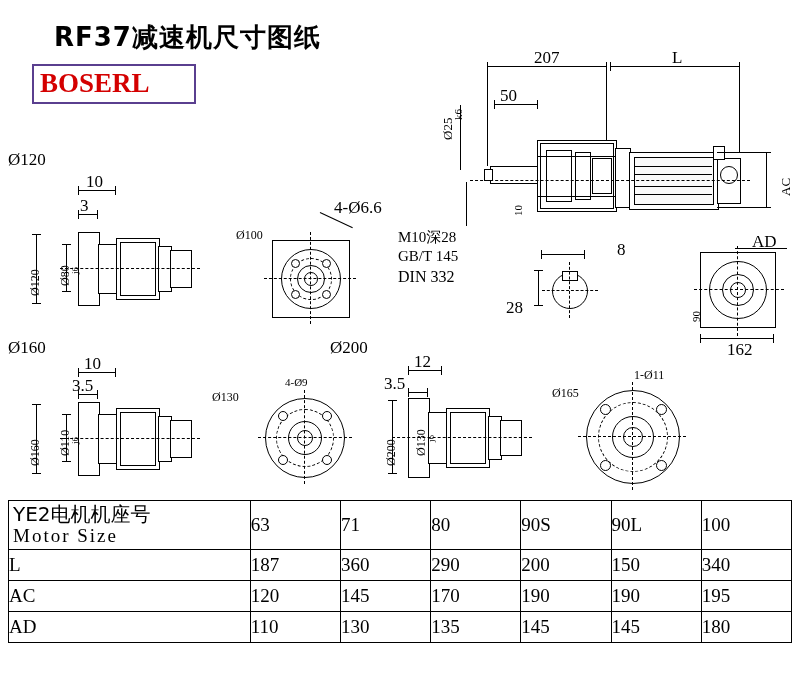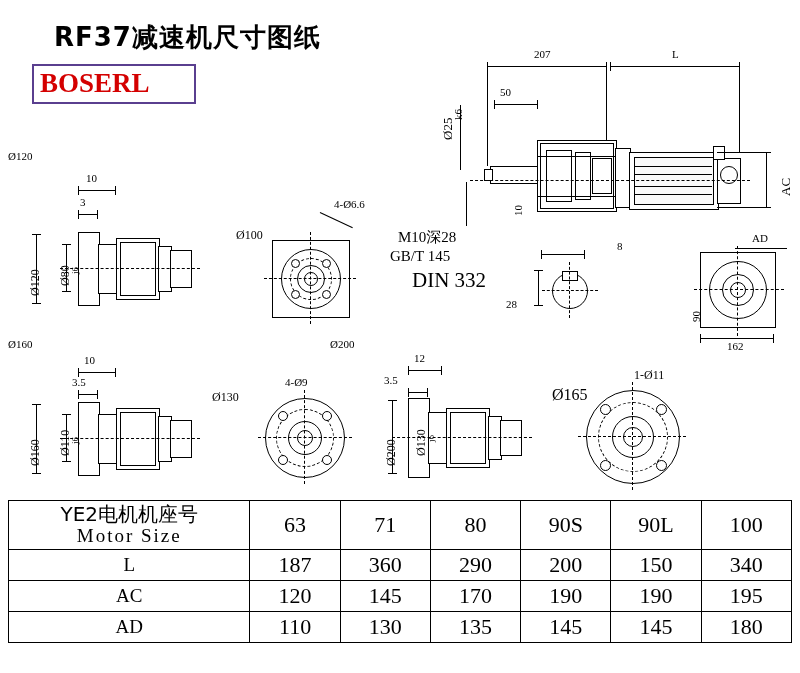--- a/index.html
+++ b/index.html
@@ -34,48 +34,47 @@
   }
   
   .ln{position:absolute;background:#000;}
   .hl{height:1px;}
   .vl{width:1px;}
   .dash-h{position:absolute;height:0;border-top:1px dashed #000;}
   .dash-v{position:absolute;width:0;border-left:1px dashed #000;}
   .rect{position:absolute;border:1px solid #000;background:#fff;}
   .circ{position:absolute;border:1px solid #000;border-radius:50%;background:#fff;}
   .circ-t{position:absolute;border:1px solid #000;border-radius:50%;background:transparent;}
-  .lbl{position:absolute;font-size:11px;font-family:"Liberation Serif",serif;white-space:nowrap;}
+  .lbl{position:absolute;font-size:17px;font-family:"Liberation Serif",serif;white-space:nowrap;}
   .lbl-v{position:absolute;font-size:13px;font-family:"Liberation Serif",serif;white-space:nowrap;
         transform-origin:left top;transform:rotate(-90deg);}
   .lbl-vs{position:absolute;font-size:11px;font-family:"Liberation Serif",serif;white-space:nowrap;
         transform-origin:left top;transform:rotate(-90deg);}
   
   #spec-table{
     position:absolute;left:8px;top:500px;width:784px;
     border-collapse:collapse;
     font-family:"Liberation Serif", serif;
   }
   #spec-table td{
     border:1px solid #000;
-    text-align:center;
     font-size:19px;
     padding:2px 0;
     height:26px;
   }
   #spec-table td.hdr-label{
     width:238px;
     font-size:19px;
     line-height:22px;
     padding:2px 4px;
   }
   #spec-table td.hdr-label .cn{font-size:20px;font-family:"DejaVu Sans",sans-serif;}
   #spec-table td.hdr-label .en{font-size:19px;letter-spacing:2px;font-family:"Liberation Serif",serif;}
   #spec-table td.rowlbl{width:238px;font-size:19px;}
-  #spec-table td.val{width:91px;font-size:22px;margin-top:23px;}
+  #spec-table td.val{width:91px;font-size:19px;margin-top:23px;}
   .tbl-hdr-row td{height:50px;}
 </style>
 </head>
 <body>
 
 <div class="abs" id="title">RF37减速机尺寸图纸</div>
 <div class="abs" id="logo-box"></div>
 <div class="abs" id="logo-text">BOSERL</div>
 
 <div>
@@ -130,22 +129,22 @@
   <div class="dash-h abs" style="left:470px;top:180px;width:280px;"></div>
 
   <div class="ln vl abs" style="left:766px;top:152px;width:1px;height:56px;"></div>
   <div class="ln hl abs" style="left:762px;top:152px;width:9px;"></div>
   <div class="ln hl abs" style="left:762px;top:207px;width:9px;"></div>
   <div class="lbl-v abs" style="left:778px;top:196px;">AC</div>
   <div class="ln hl abs" style="left:717px;top:152px;width:52px;"></div>
   <div class="ln hl abs" style="left:717px;top:207px;width:52px;"></div>
 
   <div class="lbl abs" style="left:398px;top:228px;font-size:15px;">M10深28</div>
-  <div class="lbl abs" style="left:390px;top:248px;font-size:15px;">GB/T 145</div>
-  <div class="lbl abs" style="left:412px;top:268px;font-size:21px;">DIN 332</div>
+  <div class="lbl abs" style="left:398px;top:248px;font-size:15px;">GB/T 145</div>
+  <div class="lbl abs" style="left:398px;top:268px;font-size:16px;">DIN 332</div>
   <div class="ln abs" style="left:466px;top:182px;width:1px;height:44px;"></div>
 
   <div class="lbl-vs abs" style="left:512px;top:216px;">10</div>
 </div>
 
 <div>
   <div class="ln hl abs" style="left:541px;top:254px;width:44px;height:1px;"></div>
   <div class="ln vl abs" style="left:541px;top:250px;width:1px;height:9px;"></div>
   <div class="ln vl abs" style="left:584px;top:250px;width:1px;height:9px;"></div>
   <div class="lbl abs" style="left:617px;top:240px;">8</div>
@@ -306,21 +305,21 @@
   <div class="ln hl abs" style="left:388px;top:400px;width:9px;"></div>
   <div class="ln hl abs" style="left:388px;top:473px;width:9px;"></div>
   <div class="lbl-v abs" style="left:384px;top:466px;font-size:12px;">Ø200</div>
 
   <div class="lbl-v abs" style="left:414px;top:456px;font-size:12px;">Ø130</div>
   <div class="lbl-vs abs" style="left:426px;top:442px;font-size:9px;">j6</div>
 </div>
 
 <div>
   <div class="lbl abs" style="left:634px;top:368px;font-size:12px;">1-Ø11</div>
-  <div class="lbl abs" style="left:552px;top:386px;font-size:16px;">Ø165</div>
+  <div class="lbl abs" style="left:552px;top:386px;font-size:12px;">Ø165</div>
 
   <div class="circ abs" style="left:586px;top:390px;width:92px;height:92px;"></div>
   <div class="circ-t abs" style="left:598px;top:402px;width:68px;height:68px;border-style:dashed;"></div>
   <div class="circ abs" style="left:612px;top:416px;width:40px;height:40px;"></div>
   <div class="circ abs" style="left:623px;top:427px;width:18px;height:18px;"></div>
   <div class="circ abs" style="left:600px;top:404px;width:9px;height:9px;"></div>
   <div class="circ abs" style="left:656px;top:404px;width:9px;height:9px;"></div>
   <div class="circ abs" style="left:600px;top:460px;width:9px;height:9px;"></div>
   <div class="circ abs" style="left:656px;top:460px;width:9px;height:9px;"></div>
   <div class="dash-v abs" style="left:632px;top:382px;height:108px;"></div>

